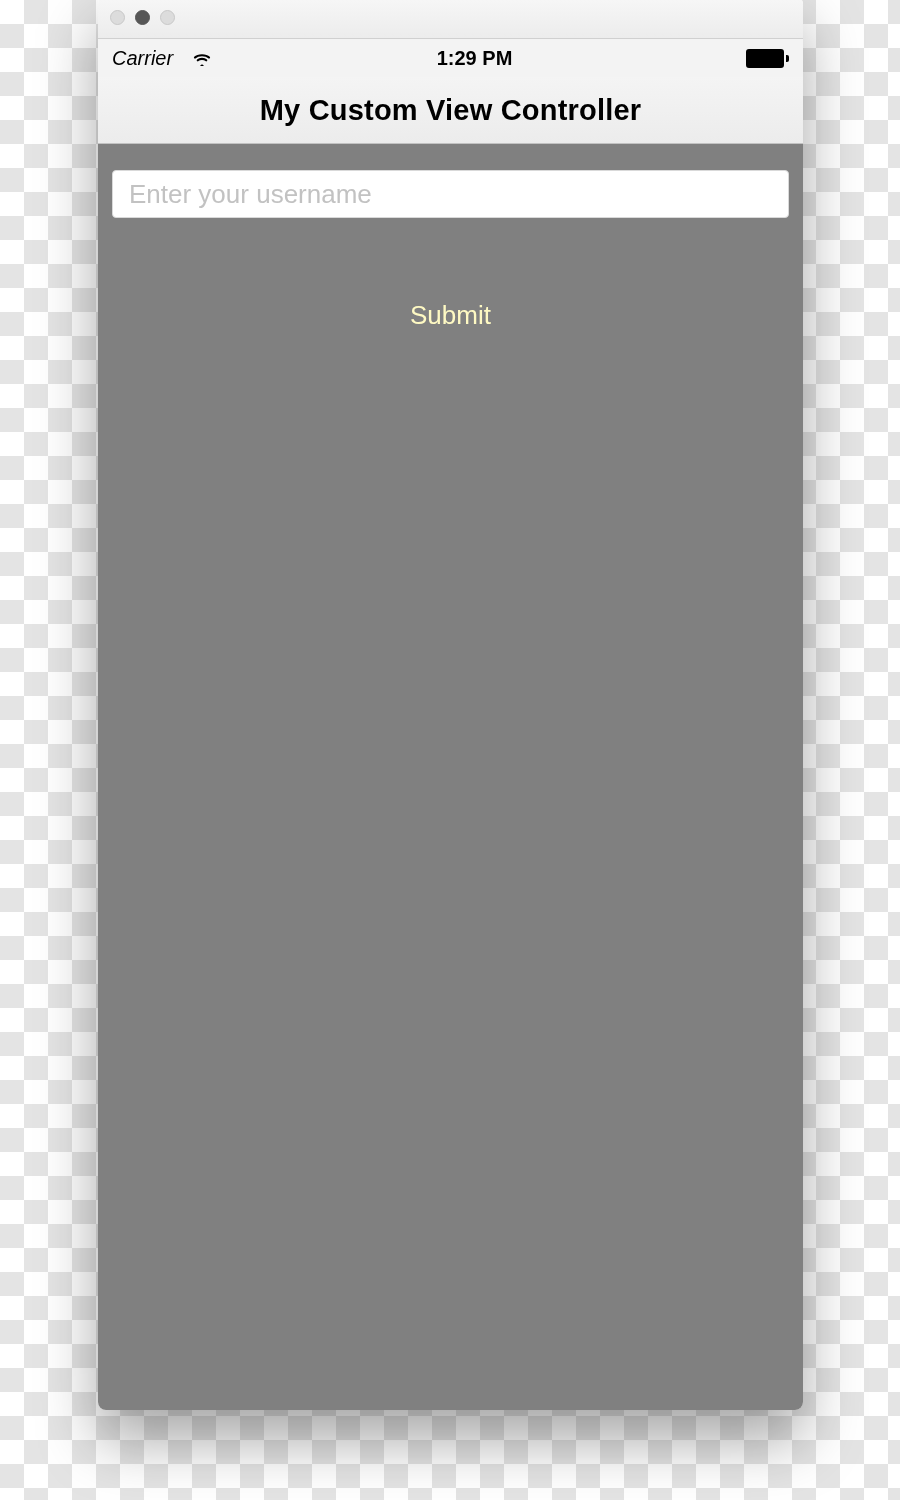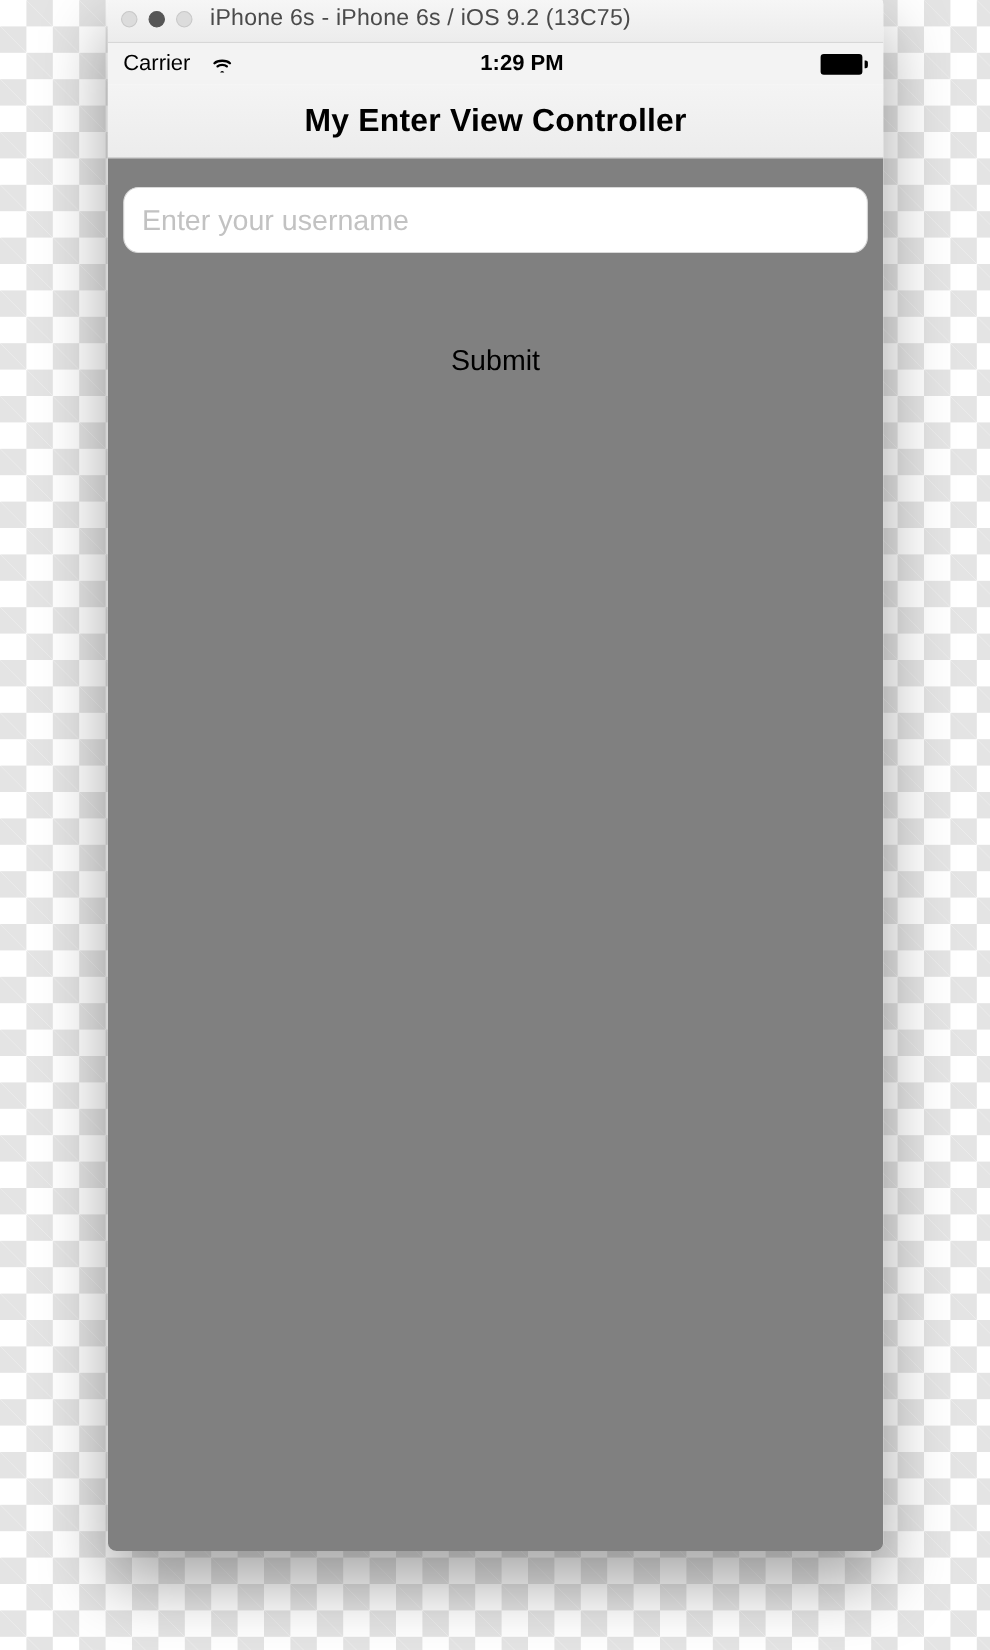--- a/index.html
+++ b/index.html
@@ -70,20 +70,21 @@
     justify-content: space-between;
     padding: 0 14px;
     font-size: 20px;
     color: #000;
     font-weight: 500;
   }
   .statusbar .left {
     display: flex;
     align-items: center;
     gap: 18px;
+    font-style: italic;
   }
   .statusbar .time {
     position: absolute;
     left: 0; right: 0;
     text-align: center;
     font-weight: 600;
     pointer-events: none;
     padding-left: 48px;
   }
   .wifi-icon svg { display: block; }
@@ -128,24 +129,24 @@
   .content {
     background: #808080;
     height: calc(100% - 42px - 38px - 66px);
     position: relative;
     padding-top: 26px;
     box-sizing: border-box;
   }
 
   .field {
     margin: 0 14px 8px 14px;
-    height: 60px;
+    height: 48px;
     background: #ffffff;
     border: 1px solid #d9d9d9;
-    border-radius: 14px;
+    border-radius: 4px;
     display: flex;
     align-items: center;
     padding: 0 14px;
     box-sizing: border-box;
   }
   .field input {
     border: none;
     outline: none;
     width: 100%;
     font-size: 26px;
@@ -157,39 +158,38 @@
     color: #c2c2c2;
   }
 
   .submit {
     text-align: center;
     margin-top: 76px;
   }
   .submit button {
     background: none;
     border: none;
-    color: #000000;
+    color: #fef9c3;
     font-size: 26px;
     font-family: inherit;
     cursor: pointer;
     padding: 6px 12px;
   }
 </style>
 </head>
 <body>
 
 <div class="sim-window">
 
   <div class="titlebar">
     <div class="traffic-lights">
       <div class="tl"></div>
       <div class="tl min"></div>
       <div class="tl"></div>
     </div>
-    <div class="win-title">iPhone 6s - iPhone 6s / iOS 9.2 (13C75)</div>
   </div>
 
   <div class="statusbar">
     <div class="left">
       <span>Carrier</span>
       <span class="wifi-icon">
         <svg width="22" height="16" viewBox="0 0 22 16">
           <path d="M11 14.5 a1.8 1.8 0 1 0 0.001 0 Z" fill="#000"></path>
           <path d="M4 7.5 C7 4.5 15 4.5 18 7.5" stroke="#000" stroke-width="2.2" fill="none" stroke-linecap="round"></path>
           <path d="M6.8 10.3 C8.7 8.5 13.3 8.5 15.2 10.3" stroke="#000" stroke-width="2.2" fill="none" stroke-linecap="round"></path>
@@ -197,21 +197,21 @@
       </span>
     </div>
     <div class="time">1:29 PM</div>
     <div class="battery">
       <div class="battery-body"></div>
       <div class="battery-tip"></div>
     </div>
   </div>
 
   <div class="navbar">
-    <div class="nav-title">My Enter View Controller</div>
+    <div class="nav-title">My Custom View Controller</div>
   </div>
 
   <div class="content">
     <div class="field">
       <input type="text" placeholder="Enter your username" style="">
     </div>
     <div class="submit">
       <button>Submit</button>
     </div>
   </div>

